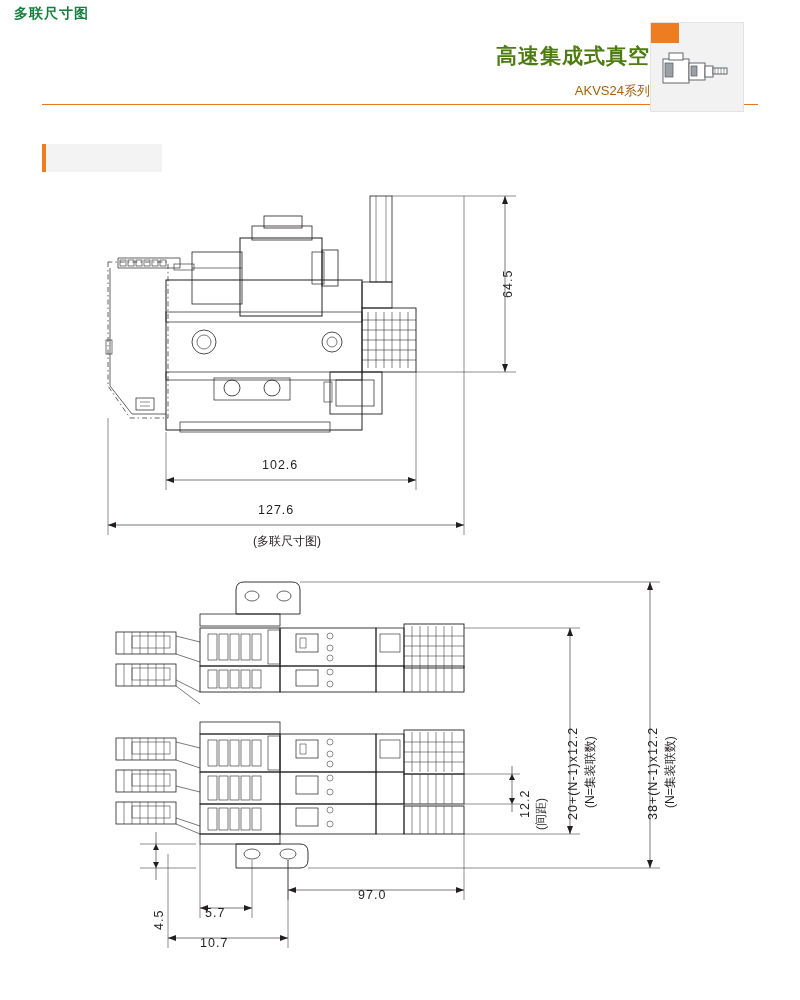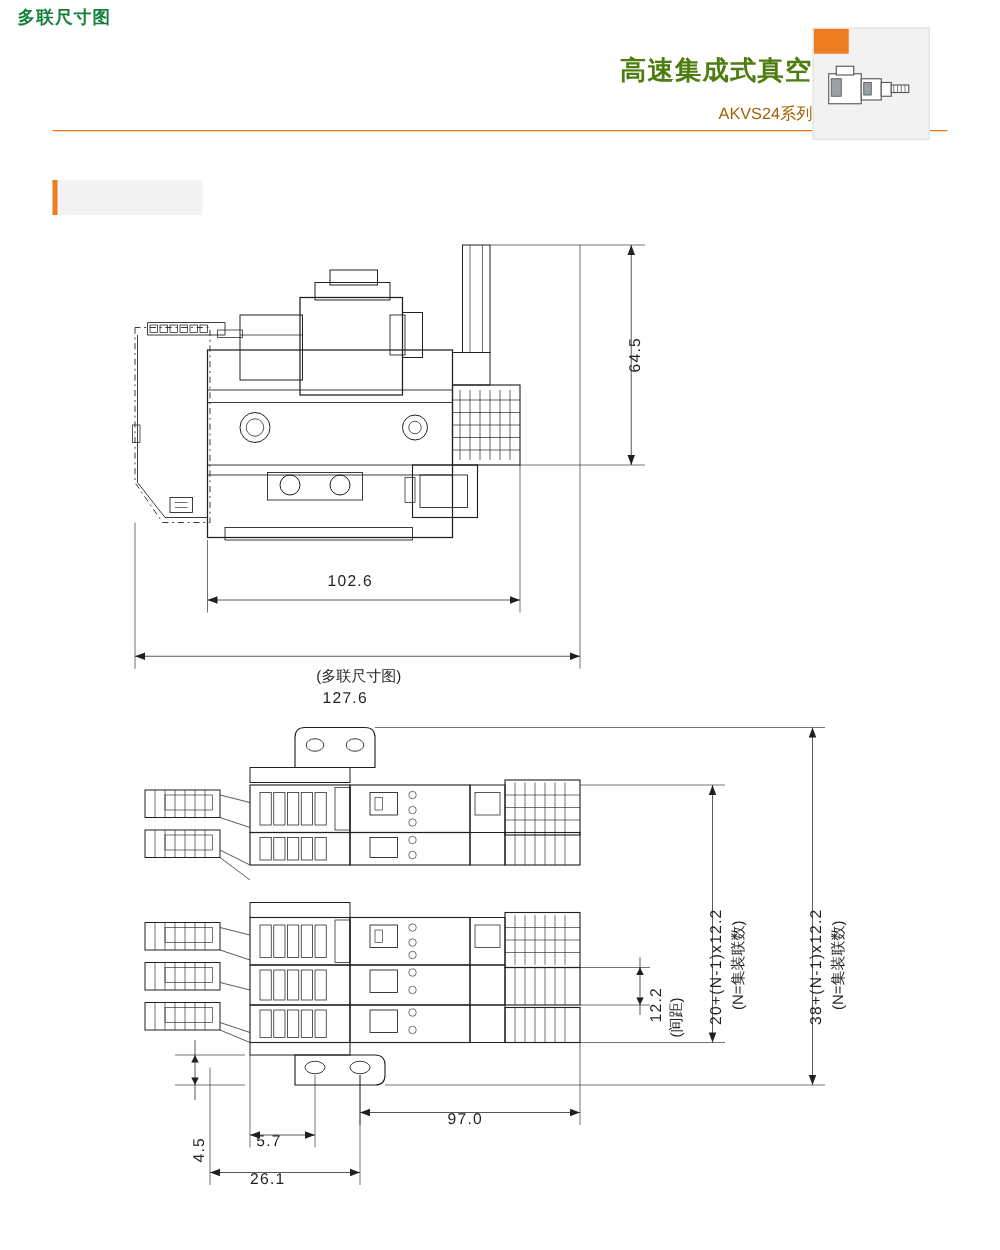--- a/index.html
+++ b/index.html
@@ -240,21 +240,21 @@
       <line x1="108" y1="228" x2="108" y2="345" stroke-width="0.5"></line>
       <line x1="464" y1="6" x2="464" y2="345" stroke-width="0.5"></line>
       <line x1="108" y1="335" x2="464" y2="335" stroke-width="0.6"></line>
       <path d="M108 335 l8 -3 l0 6 z" fill="#231f20" stroke="none"></path>
       <path d="M464 335 l-8 -3 l0 6 z" fill="#231f20" stroke="none"></path>
     </g>
   </svg>
 
   <div class="dim-label vert" style="left:501px; top:108px;">64.5</div>
   <div class="dim-label" style="left:252px; top:268px;margin-left:10px;">102.6</div>
-  <div class="dim-label" style="left:258px; top:313px;margin-top:48px;">127.6</div>
+  <div class="dim-label" style="left:258px; top:313px;">127.6</div>
   <div class="dim-label cn" style="left:253px; top:343px;">(多联尺寸图)</div>
 
   <svg width="800" height="420" style="position:absolute;left:0;top:380px;">
     <g stroke="#231f20" fill="none" stroke-width="0.8">
 
       <path d="M236 20 q0 -8 8 -8 L292 12 q8 0 8 8 L300 44 L236 44 Z" stroke-width="0.9"></path>
       <ellipse cx="252" cy="26" rx="7" ry="5" stroke-width="0.7"></ellipse>
       <ellipse cx="284" cy="26" rx="7" ry="5" stroke-width="0.7"></ellipse>
 
       <rect x="200" y="44" width="80" height="12" stroke-width="0.8"></rect>
@@ -503,16 +503,16 @@
   <div class="dim-label cn vert" style="left:533px; top:640px;">(间距)</div>
 
   <div class="dim-label vert" style="left:566px; top:630px;">20+(N-1)x12.2</div>
   <div class="dim-label cn vert" style="left:582px; top:618px;">(N=集装联数)</div>
 
   <div class="dim-label vert" style="left:646px; top:630px;">38+(N-1)x12.2</div>
   <div class="dim-label cn vert" style="left:662px; top:618px;">(N=集装联数)</div>
 
   <div class="dim-label" style="left:358px; top:698px;">97.0</div>
   <div class="dim-label" style="left:205px; top:716px;">5.7</div>
-  <div class="dim-label" style="left:200px; top:746px;">26.1</div>
+  <div class="dim-label" style="left:200px; top:746px;">10.7</div>
   <div class="dim-label vert" style="left:152px; top:740px;">4.5</div>
 
 </div>
 
 </body></html>

